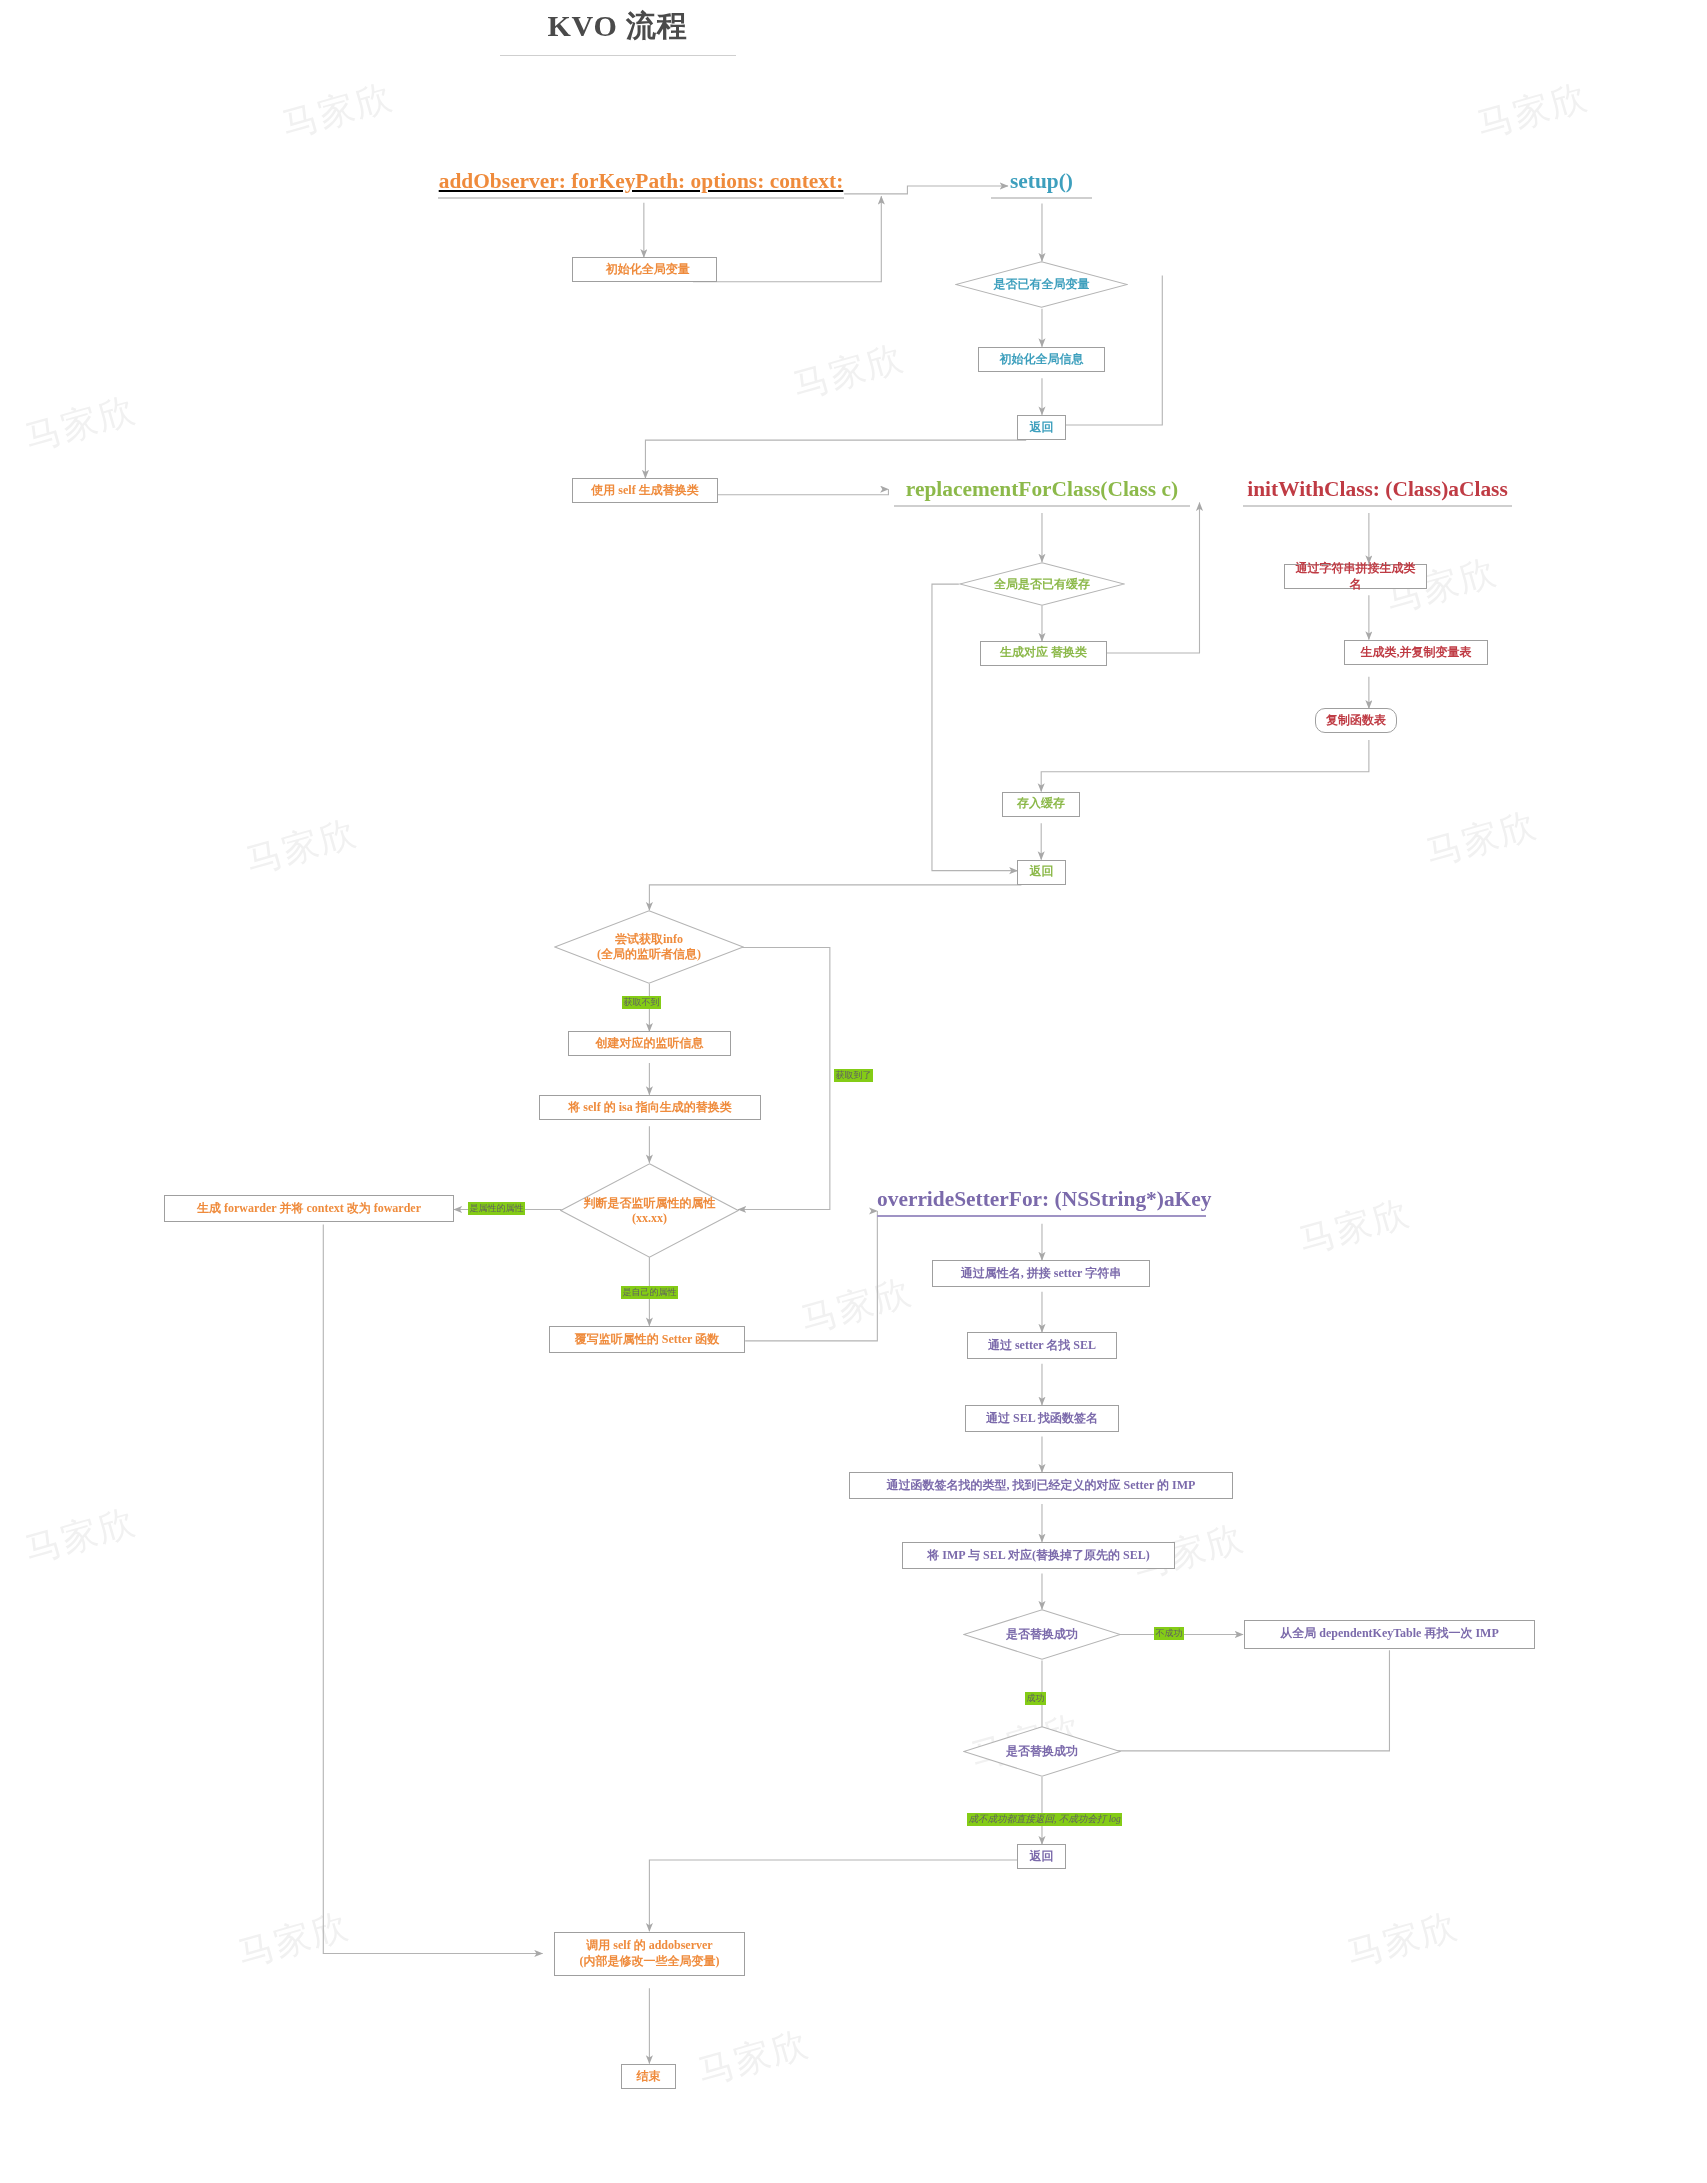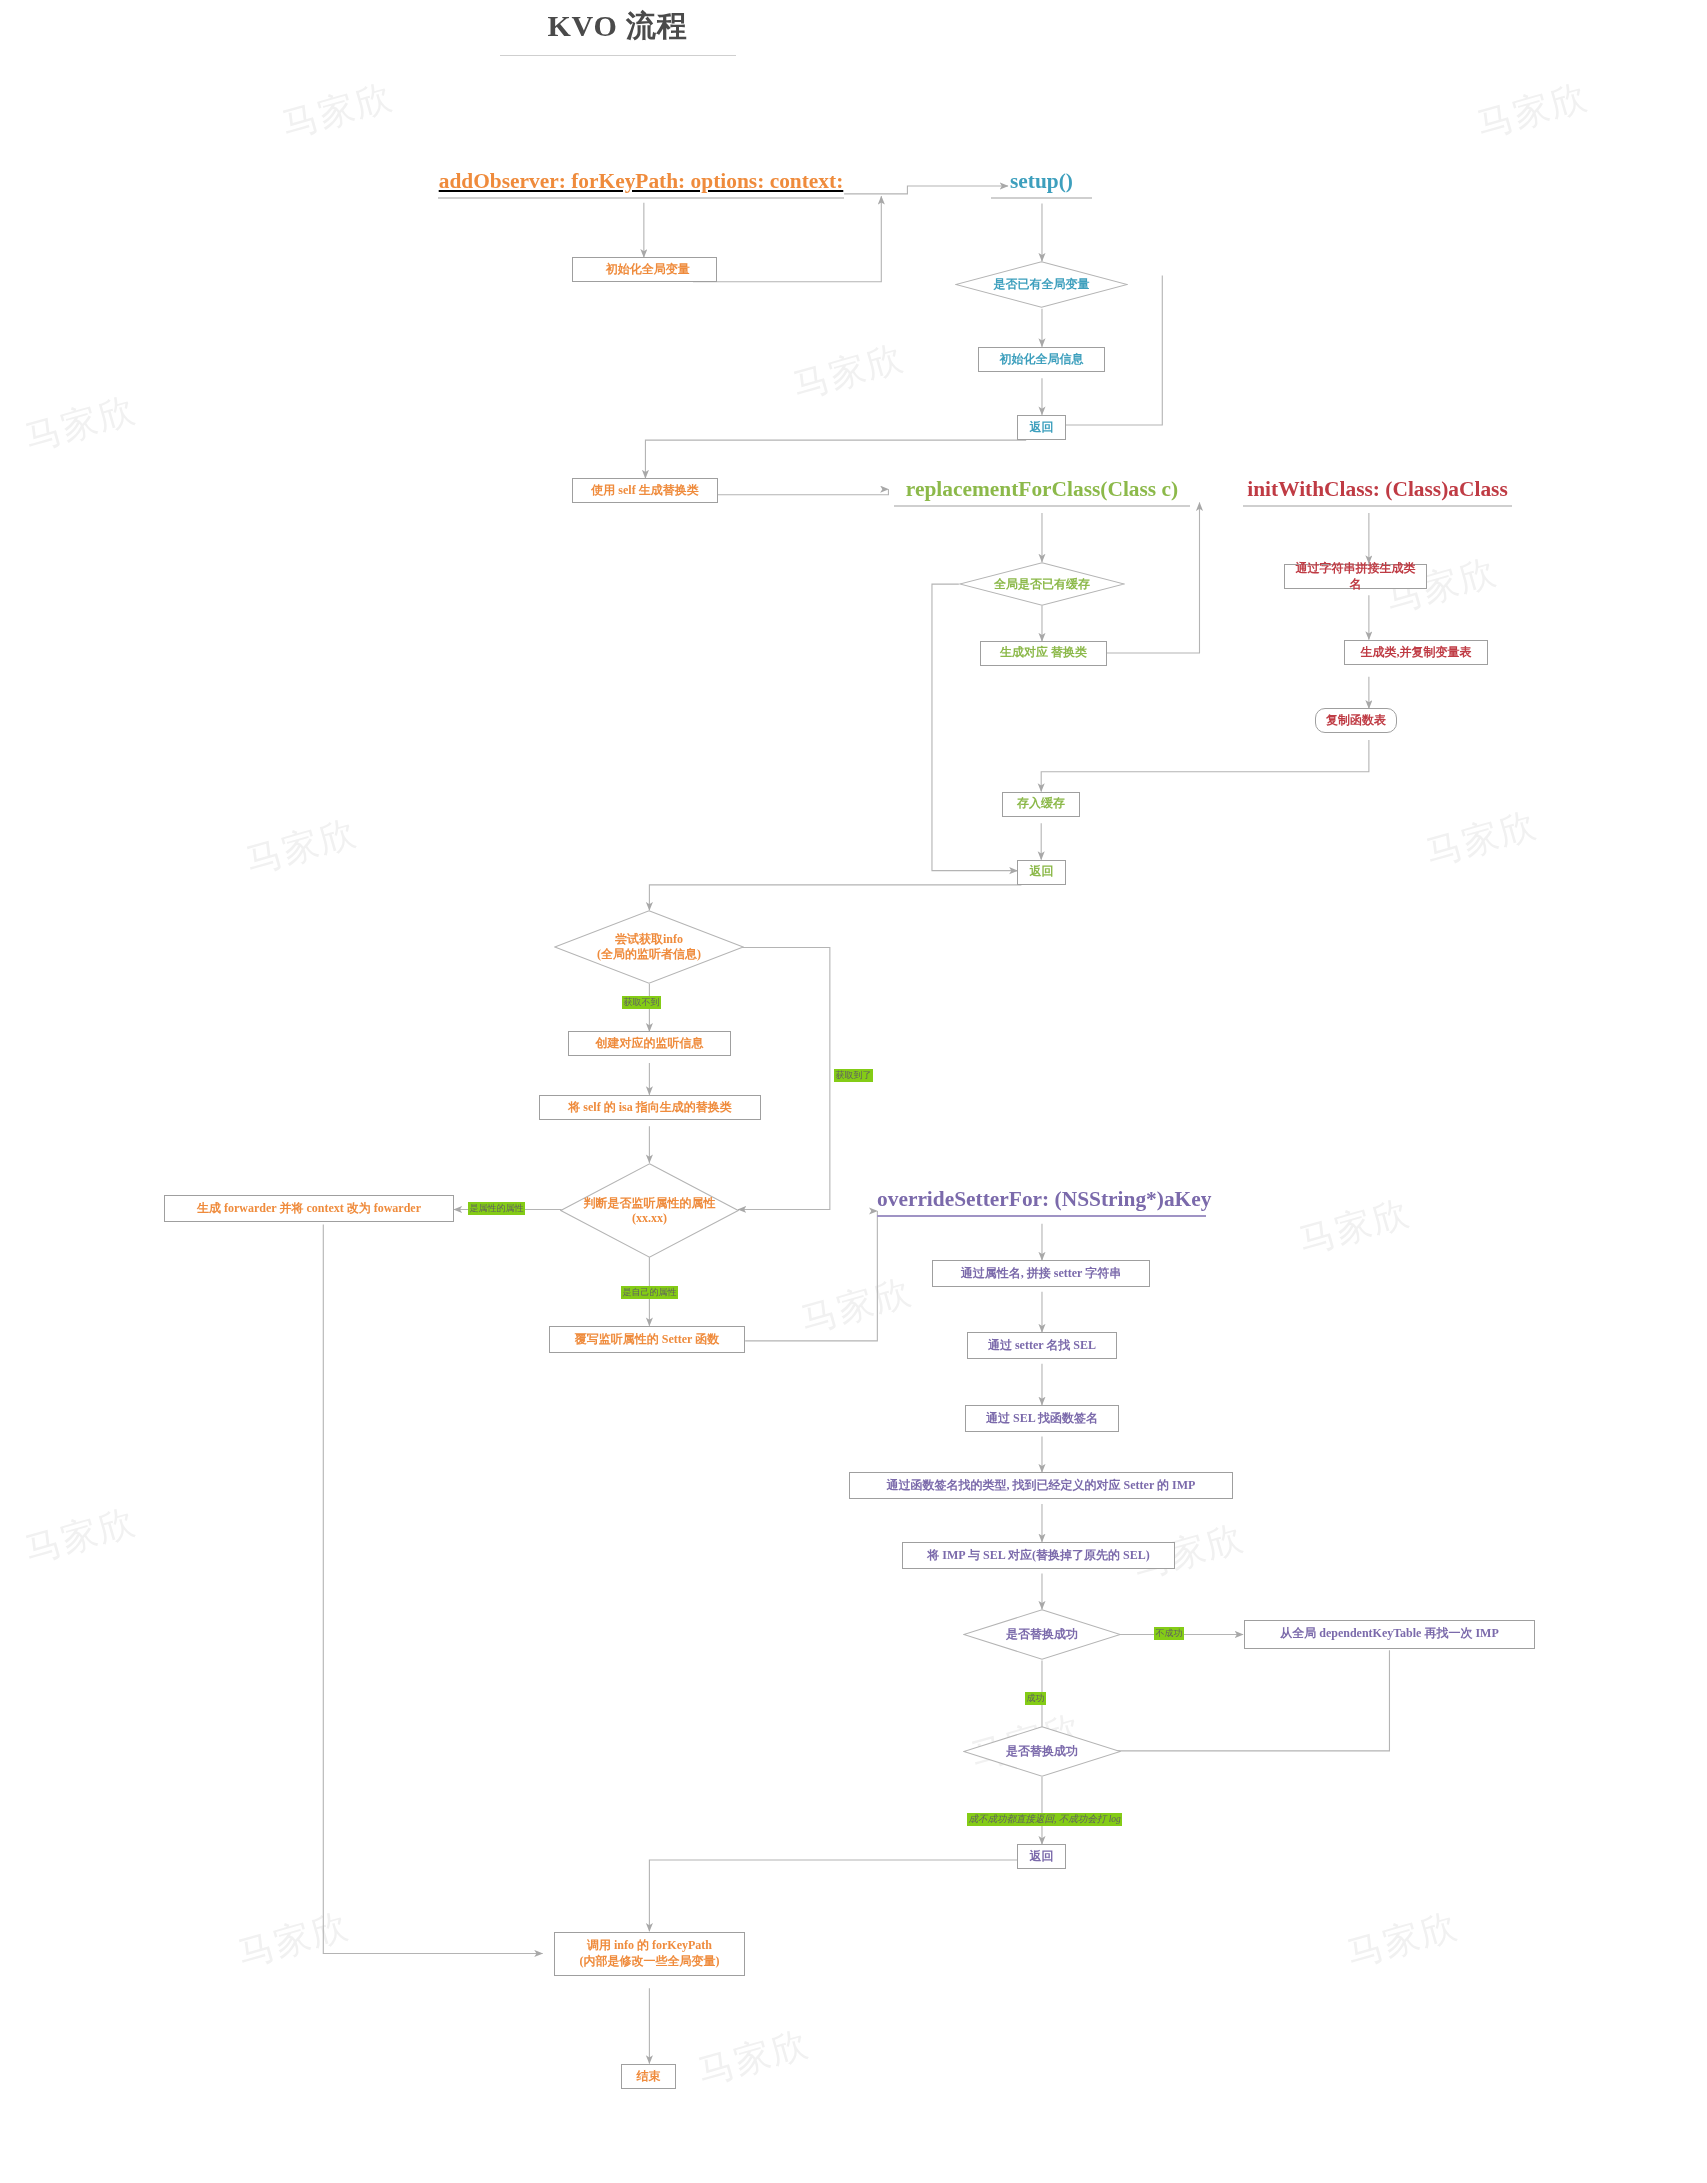--- a/index.html
+++ b/index.html
@@ -234,21 +234,21 @@
 
   <div class="box" style="left:164px;top:1195px;width:290px;height:27px;color:#ef8b3c;">
     <span>生成 forwarder 并将 context 改为 fowarder</span>
   </div>
 
   <div class="box" style="left:549px;top:1326px;width:196px;height:27px;color:#ef8b3c;">
     <span>覆写监听属性的 Setter 函数</span>
   </div>
 
   <div class="box" style="left:554px;top:1932px;width:191px;height:44px;color:#ef8b3c;flex-direction:column;">
-    <span>调用 info 的 forKeyPath</span>
+    <span>调用 self 的 addobserver</span>
     <span>(内部是修改一些全局变量)</span>
   </div>
 
   <div class="box" style="left:621px;top:2064px;width:55px;height:25px;color:#ef8b3c;">
     <span>结束</span>
   </div>
 
   <div class="dia" style="left:955px;top:261px;width:173px;height:47px;color:#3d9fbd;">
     <svg class="dshape" viewBox="0 0 218 60" preserveAspectRatio="none">
       <polygon points="109,1 217,30 109,59 1,30" fill="#fff" stroke="#b4b4b4" stroke-width="1.3"></polygon>

